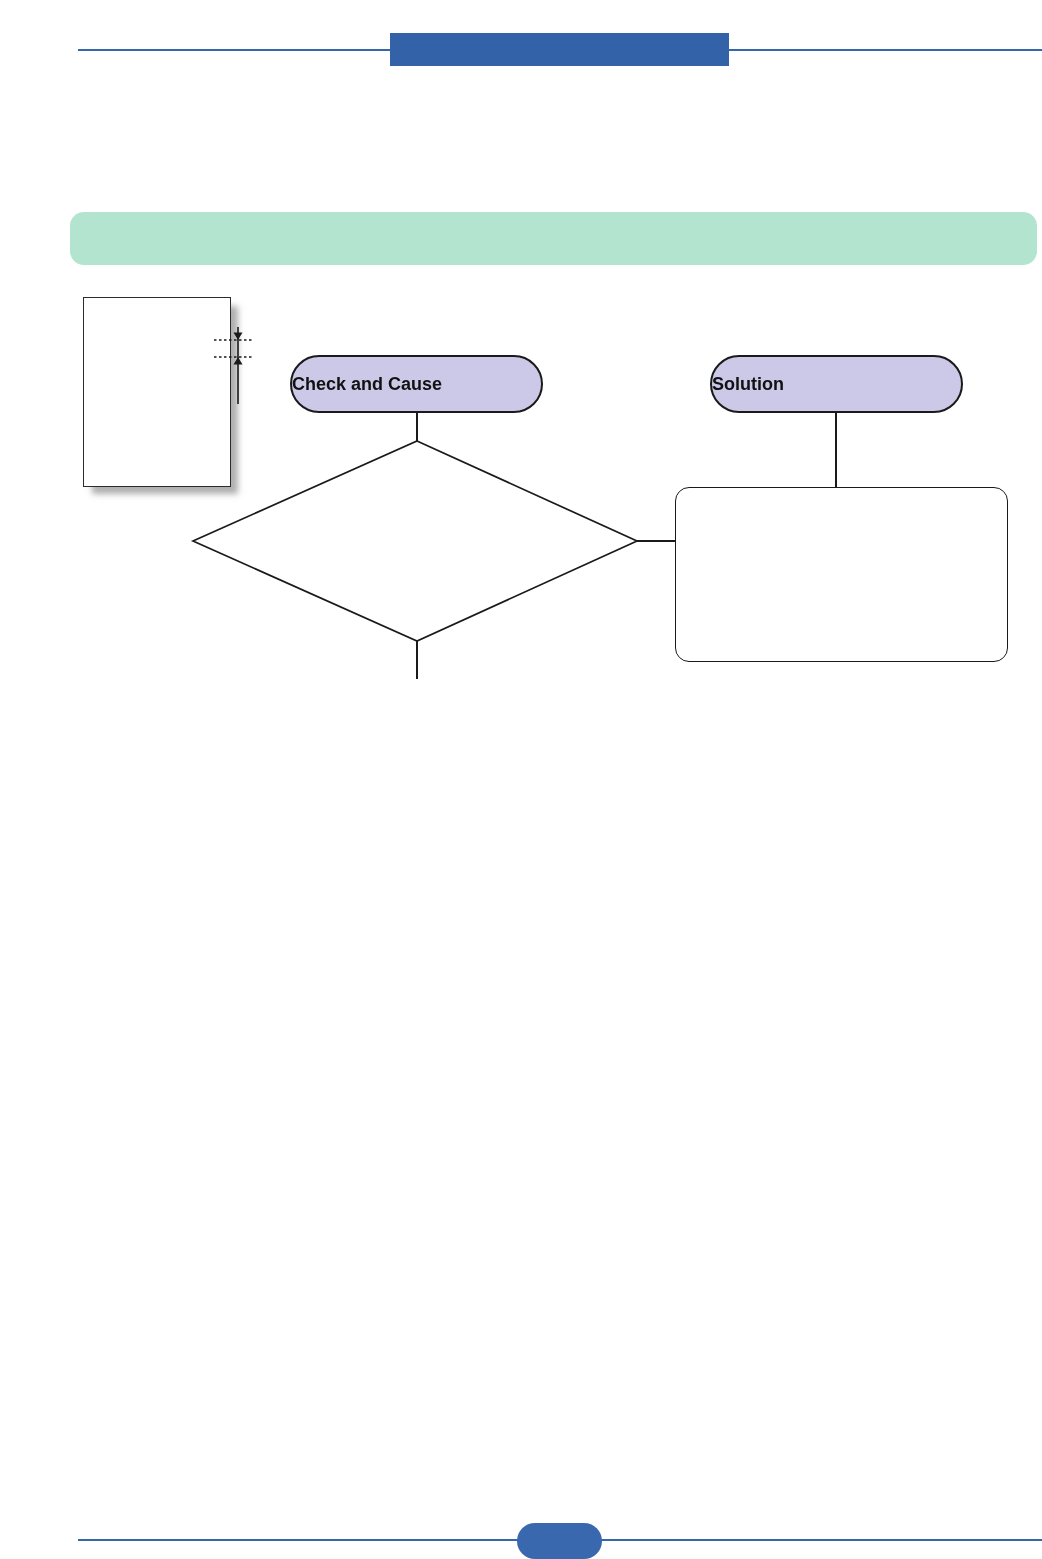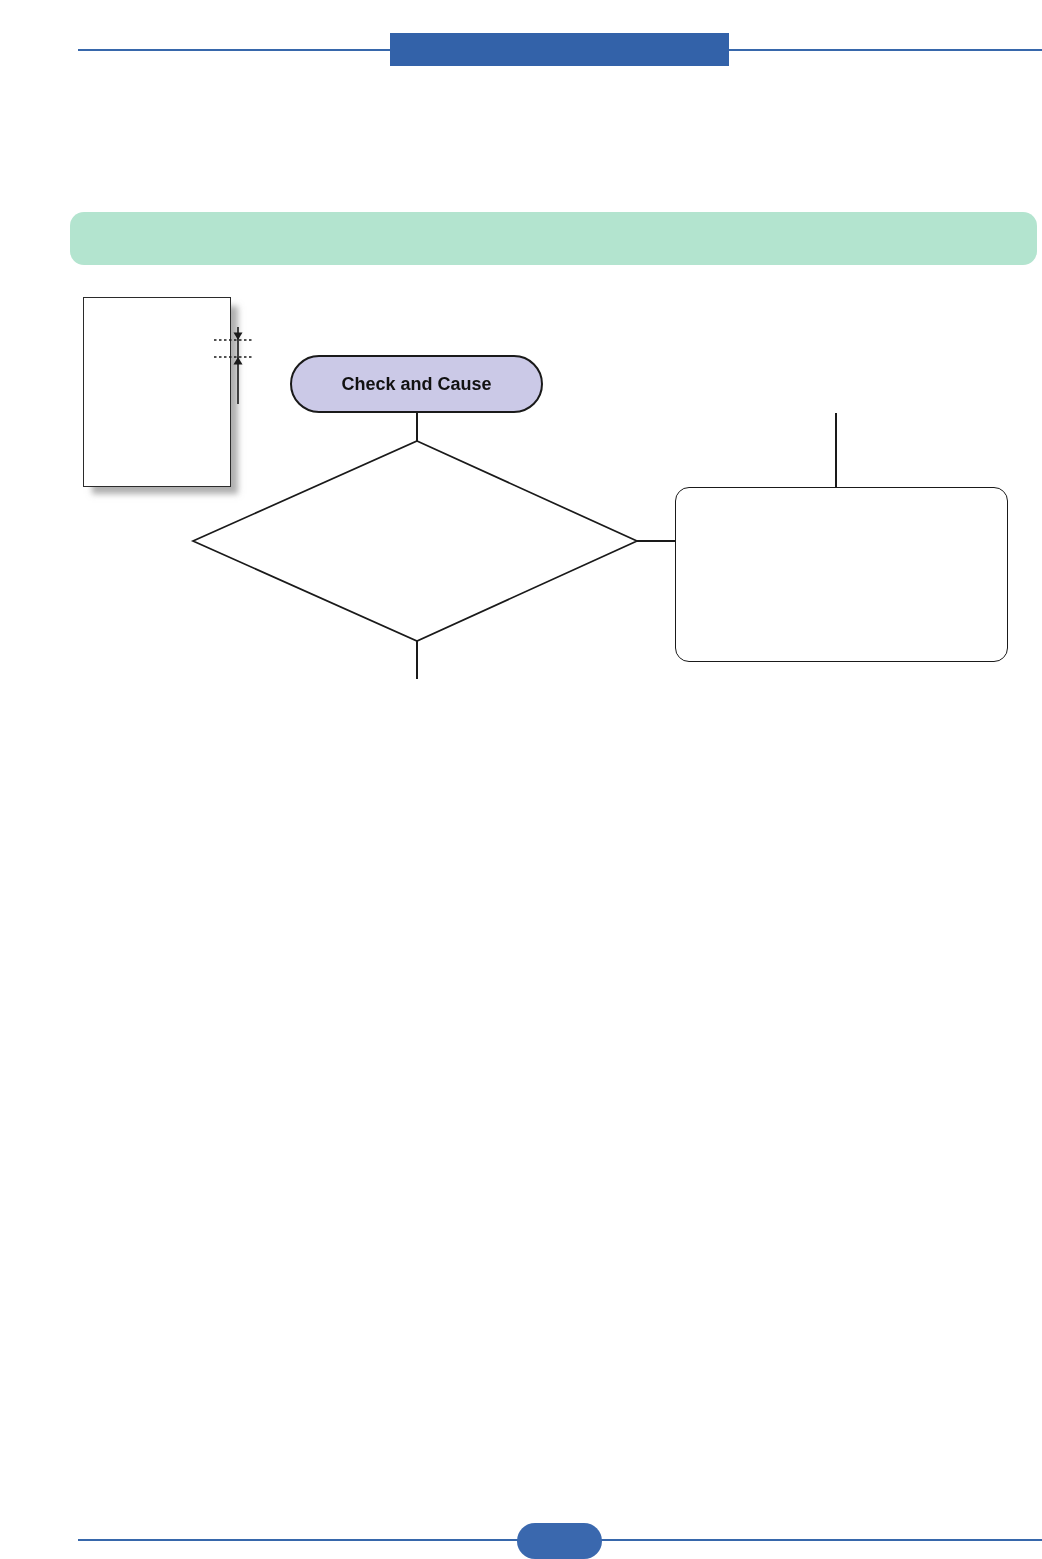--- a/index.html
+++ b/index.html
@@ -43,21 +43,21 @@
   }
   
   .pill {
     position: absolute;
     width: 253px; height: 58px;
     background: #cbc9e7;
     border: 2px solid #1a1a1a;
     border-radius: 29px;
     display: flex;
     align-items: center;
-    justify-content: center;
+    justify-content: flex-start;
     font-size: 18px;
     font-weight: bold;
     color: #111111;
     box-sizing: border-box;
   }
   .pill-check    { left: 290px; top: 355px; }
   .pill-solution { left: 710px; top: 355px; }
   .pill-end      { left: 290px; top: 679px; }
   .solution-box {
     position: absolute;
@@ -117,20 +117,23 @@
     <line x1="637" y1="541" x2="676" y2="541" stroke="#1a1a1a" stroke-width="2"></line>
     <line x1="417" y1="641" x2="417" y2="679" stroke="#1a1a1a" stroke-width="2"></line>
     <line x1="836" y1="413" x2="836" y2="488" stroke="#1a1a1a" stroke-width="2"></line>
 
     <polygon points="417,441 637,541 417,641 193,541" fill="#ffffff" stroke="#1a1a1a" stroke-width="1.7"></polygon>
   </svg>
 
   <div class="pill pill-check">
     <span>Check and Cause</span>
   </div>
+  <div class="pill pill-solution">
+    <span>Solution</span>
+  </div>
   <div class="solution-box">
     <span></span>
   </div>
 
   <div class="bottom-rule"></div>
   <div class="page-badge">
     <span></span>
   </div>
 
 </div>

